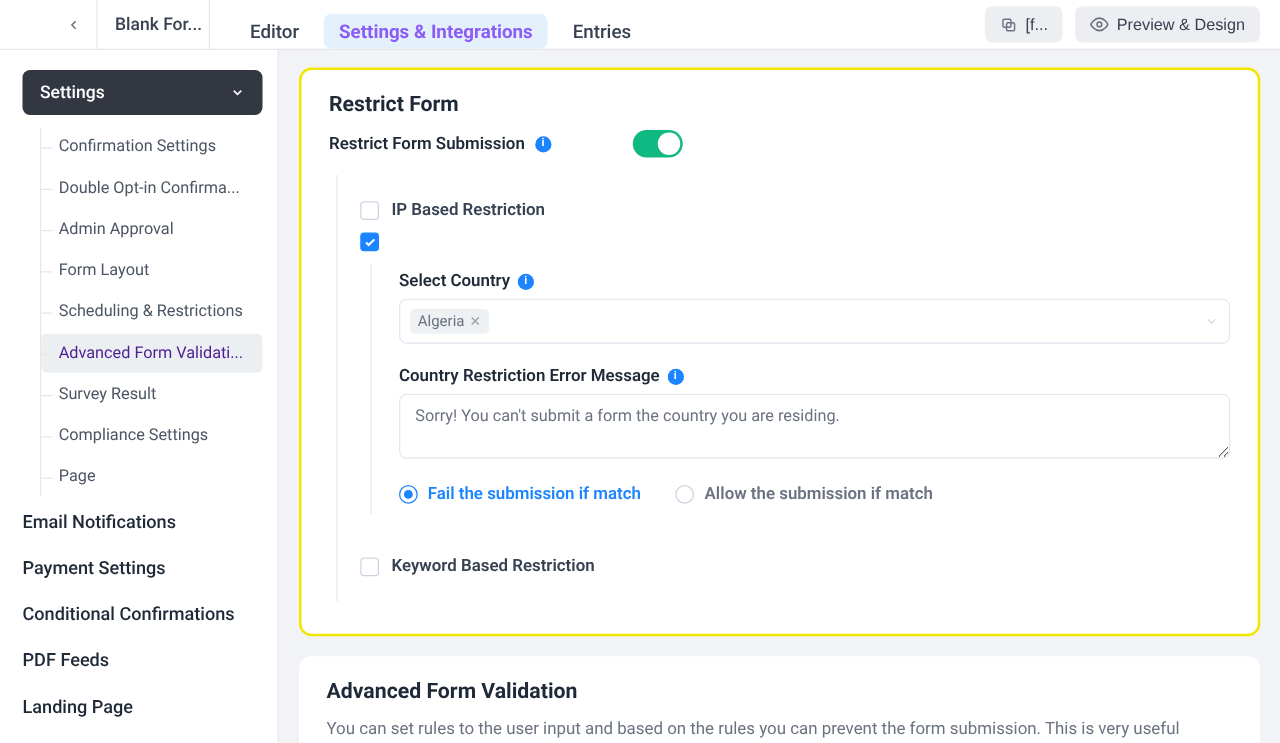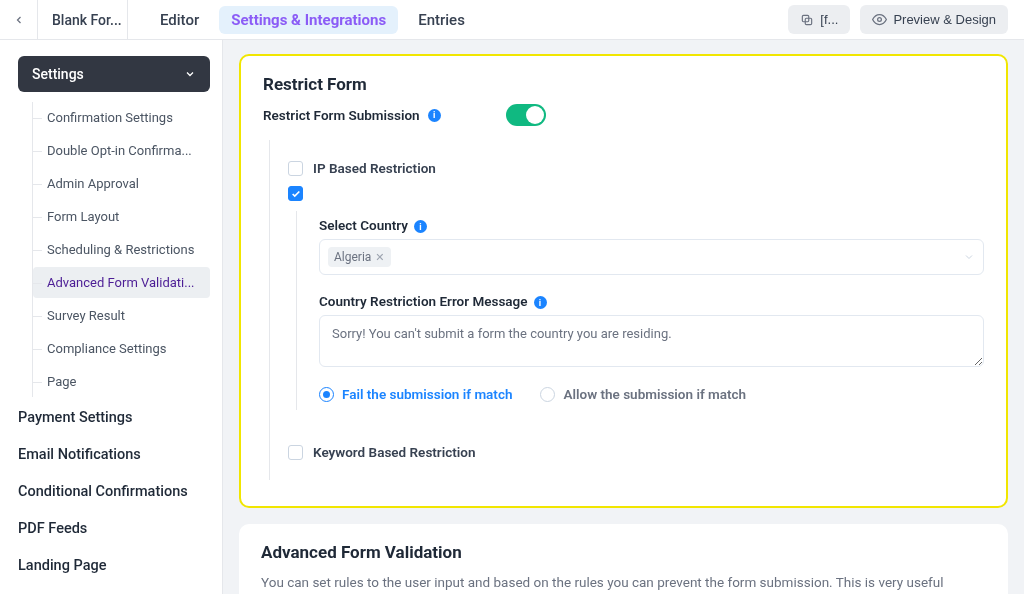--- a/index.html
+++ b/index.html
@@ -1,19 +1,19 @@
 <!DOCTYPE html>
 <html><head>
 <meta charset="utf-8">
 <style>
   * { box-sizing: border-box; margin: 0; padding: 0; }
   body { font-family: -apple-system, BlinkMacSystemFont, "Segoe UI", Roboto, Arial, sans-serif; font-size: 14px; color: #1e293b; background: #fff; }
   
   .top-bar { display: flex; align-items: center; justify-content: space-between; height: 40px; border-bottom: 1px solid #e5e7eb; padding: 0 16px 0 0; }
-  .top-left { display: flex; align-items: center; height: 100%; }
+  .top-left { display: flex; align-items: flex-end; height: 100%; padding-left: 40px; }
   .back-btn { width: 38px; height: 100%; display: flex; align-items: center; justify-content: center; border-right: 1px solid #e5e7eb; cursor: pointer; color: #6b7280; }
   .form-title-box { padding: 0 14px; height: 100%; display: flex; align-items: center; border-right: 1px solid #e5e7eb; font-weight: 500; color: #374151; width: 90px; white-space: nowrap; overflow: hidden; text-overflow: ellipsis; }
   .tabs { display: flex; align-items: center; gap: 8px; margin-left: 20px; }
   .tab { padding: 5px 12px; border-radius: 6px; cursor: pointer; font-weight: 500; font-size: 15px; color: #374151; }
   .tab.active { background: #e4f1fc; color: #8b5cf6; font-weight: bold; }
   .top-right { display: flex; align-items: center; gap: 10px; }
   .grey-btn { background: #eceef1; border: none; padding: 7px 12px; border-radius: 6px; cursor: pointer; display: inline-flex; align-items: center; gap: 6px; font-size: 13px; color: #374151; font-weight: 500; }
   
   .main { display: flex; height: calc(594px - 40px); }
   .sidebar { width: 223px; border-right: 1px solid #e5e7eb; padding: 16px 12px 16px 18px; overflow-y: auto; }
@@ -38,21 +38,21 @@
   
   .sub-block { border-left: 1px solid #e5e7eb; margin-left: 6px; padding: 10px 0 10px 18px; }
   .check-row { display: flex; align-items: center; gap: 10px; font-size: 13.5px; font-weight: 600; color: #374151; margin: 10px 0; cursor: pointer; }
   .chk { width: 15px; height: 15px; border: 1.5px solid #cbd5e1; border-radius: 3px; display: inline-flex; align-items: center; justify-content: center; background: #fff; }
   .chk.on { background: #1b84ff; border-color: #1b84ff; }
   .chk.on svg { display: block; }
   .chk svg { display: none; }
   .blue-link { color: #1b84ff; }
   
   .inner-block { border-left: 1px solid #e5e7eb; margin-left: 8px; padding: 6px 0 8px 22px; }
-  .field-label { font-size: 13.5px; font-weight: 600; color: #1f2937; margin-bottom: 6px; display: flex; align-items: flex-end; gap: 6px; }
+  .field-label { font-size: 13.5px; font-weight: 600; color: #1f2937; margin-bottom: 6px; display: flex; align-items: center; gap: 6px; }
   .select-box { border: 1px solid #e2e8f0; border-radius: 6px; height: 36px; display: flex; align-items: center; padding: 0 8px; justify-content: space-between; cursor: pointer; width: 690px; max-width: 100%; gap: 40px; }
   .tag { background: #eef1f4; color: #6b7280; font-size: 12px; padding: 3px 6px; border-radius: 4px; display: inline-flex; align-items: center; gap: 4px; }
   .tag-x { font-size: 11px; color: #9ca3af; }
   
   .textarea { border: 1px solid #e2e8f0; border-radius: 6px; width: 690px; max-width: 100%; min-height: 44px; padding: 10px 12px; color: #6b7280; font-size: 13px; resize: vertical; font-family: inherit; }
   
   .radio-row { display: flex; align-items: center; gap: 28px; margin-top: 16px; }
   .radio-opt { display: flex; align-items: center; gap: 8px; cursor: pointer; font-size: 13.5px; font-weight: 600; }
   .radio { width: 15px; height: 15px; border: 1.5px solid #cbd5e1; border-radius: 50%; display: inline-flex; align-items: center; justify-content: center; }
   .radio.on { border-color: #1b84ff; }
@@ -107,22 +107,22 @@
       <div class="side-item">Confirmation Settings</div>
       <div class="side-item">Double Opt-in Confirma...</div>
       <div class="side-item">Admin Approval</div>
       <div class="side-item">Form Layout</div>
       <div class="side-item">Scheduling &amp; Restrictions</div>
       <div class="side-item active">Advanced Form Validati...</div>
       <div class="side-item">Survey Result</div>
       <div class="side-item">Compliance Settings</div>
       <div class="side-item">Page</div>
     </div>
+    <div class="side-group">Email Notifications</div>
     <div class="side-group">Payment Settings</div>
-    <div class="side-group">Email Notifications</div>
     <div class="side-group">Conditional Confirmations</div>
     <div class="side-group">PDF Feeds</div>
     <div class="side-group">Landing Page</div>
     <div class="side-group">Quiz Settings</div>
   </div>
 
   <div class="content">
     <div class="panel">
       <div class="panel-title">Restrict Form</div>
       <div class="toggle-row">

